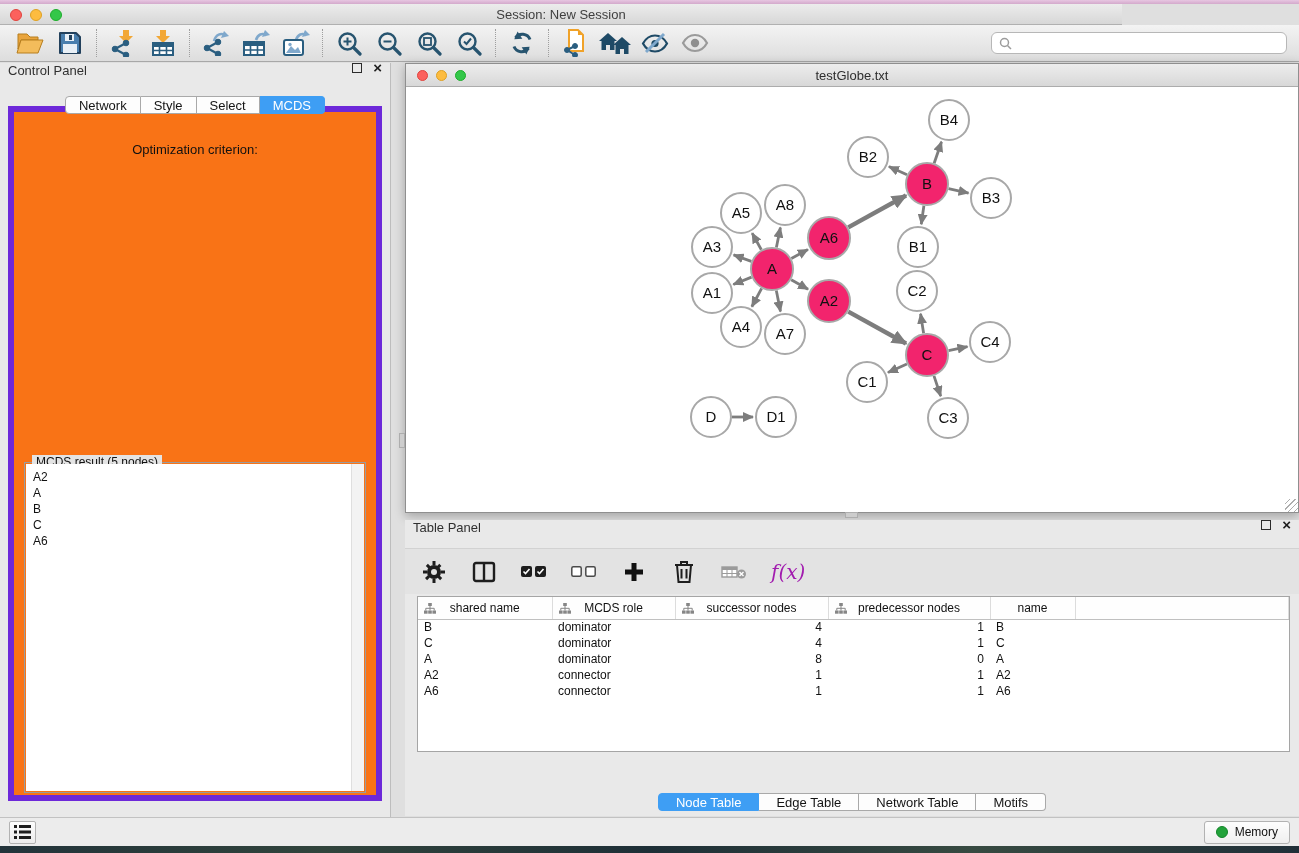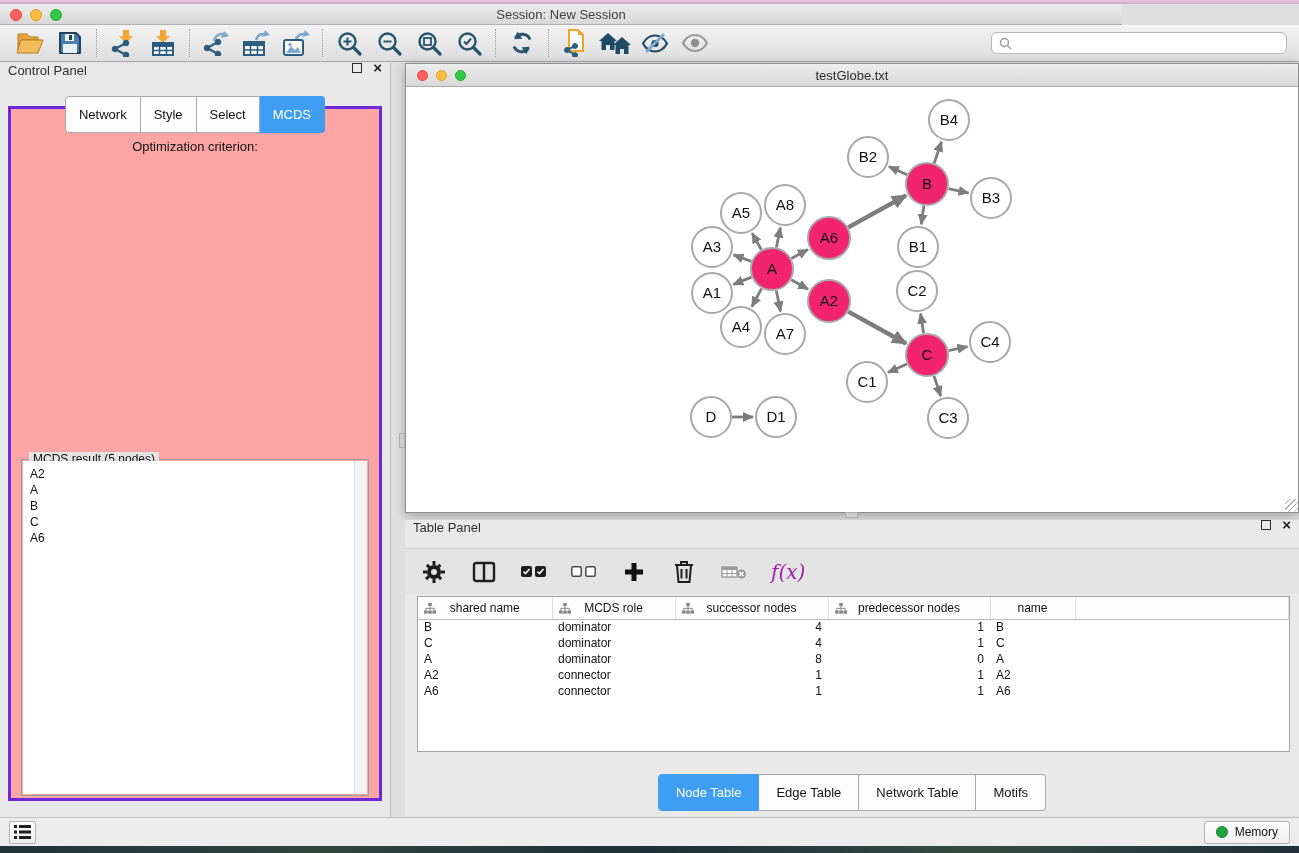--- a/index.html
+++ b/index.html
@@ -34,27 +34,27 @@
   .search-box input { border:none; outline:none; flex:1; font-size:12px; font-family:"Liberation Sans",sans-serif; background:transparent; }
 
   
   .control-panel { position:absolute; left:0; top:63px; width:391px; height:754px;
     background:#E9E9E9; border-right:1px solid #BDBDBD; }
   .panel-header { height:28px; display:flex; align-items:flex-start; padding:0 8px; font-size:13px; color:#303030;gap:20px; }
   .win-btns { margin-left:auto; display:flex; align-items:center; gap:11px; }
   .float-btn { width:10px; height:10px; border:1.5px solid #2B2B2B; display:inline-block; }
   .close-btn { font-size:15px; font-weight:bold; color:#1E1E1E; line-height:10px; }
   .cp-tabs { position:absolute; top:33px; left:0; right:0; display:flex; justify-content:center; z-index:2; }
-  .seg-tab { height:37px; padding:0 13px; background:#FDFDFD; border:1px solid #A9A9A9; border-left:none;
+  .seg-tab { height:18px; padding:0 13px; background:#FDFDFD; border:1px solid #A9A9A9; border-left:none;
     font-size:13px; display:flex; align-items:center; color:#141414; }
   .seg-tab:first-child { border-left:1px solid #A9A9A9; border-radius:4px 0 0 4px; }
   .seg-tab:last-child { border-radius:0 4px 4px 0; }
   .seg-tab.sel { background:#3E9EF4; border-color:#3E9EF4; color:#fff; }
   .cp-body { position:absolute; left:8px; right:8px; top:43px; bottom:16px;
-    border:3px solid #6d28d9; background:#fca5a5; }
+    border:6px solid #6d28d9; background:#f97316; }
   .opt-label { text-align:center; margin-top:30px; font-size:13px; color:#111; }
   .select-box { position:relative; width:313px; height:23px; margin:9px auto 0 auto; background:#fff;
     border:1px solid #B3B3B3; border-radius:4px; font-size:13px; color:#111; line-height:21px; padding-left:9px; }
   .stepper { position:absolute; right:1px; top:1px; width:20px; height:19px; border-radius:3px;
     background:linear-gradient(#72B1F8,#3C85EE); display:flex; flex-direction:column; align-items:center; justify-content:center; gap:2px; }
   .tri-up { width:0; height:0; border-left:4px solid transparent; border-right:4px solid transparent; border-bottom:5px solid #fff; }
   .tri-down { width:0; height:0; border-left:4px solid transparent; border-right:4px solid transparent; border-top:5px solid #fff; }
   .btn-row { display:flex; justify-content:center; gap:15px; margin-top:12px; }
   .push-btn { height:22px; padding:0 15px; background:#FEFEFE; border:1px solid #B9B9B9; border-radius:4px;
     font-size:13px; color:#111; font-family:"Liberation Sans",sans-serif; }

